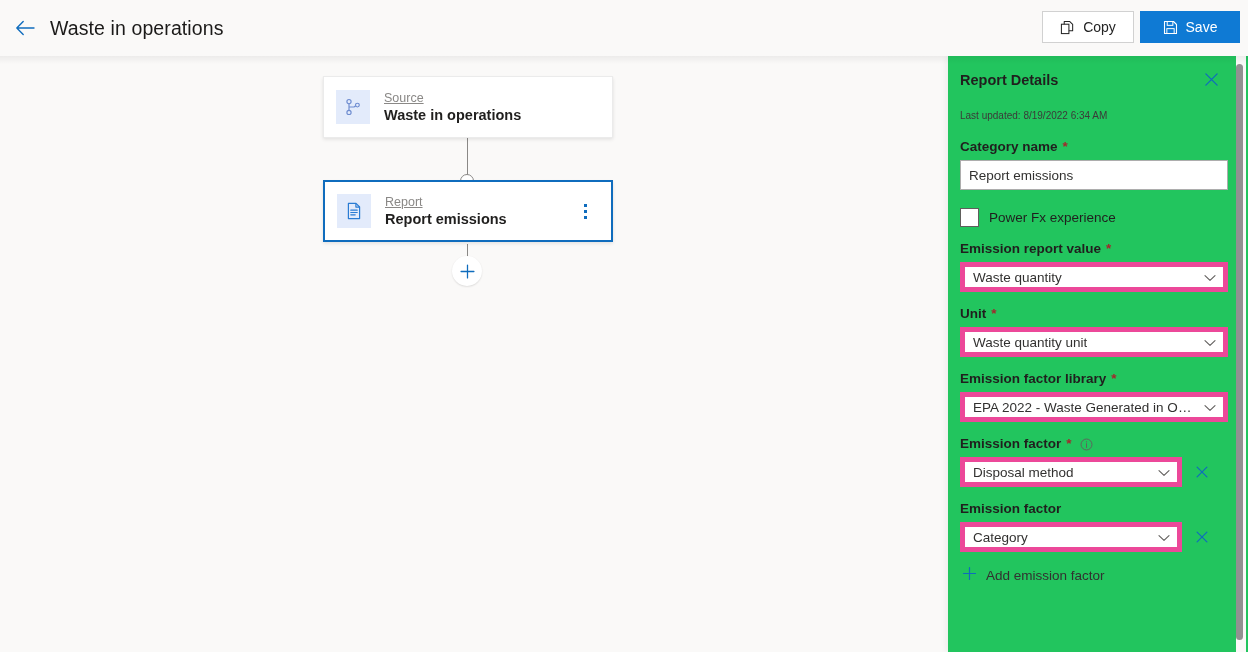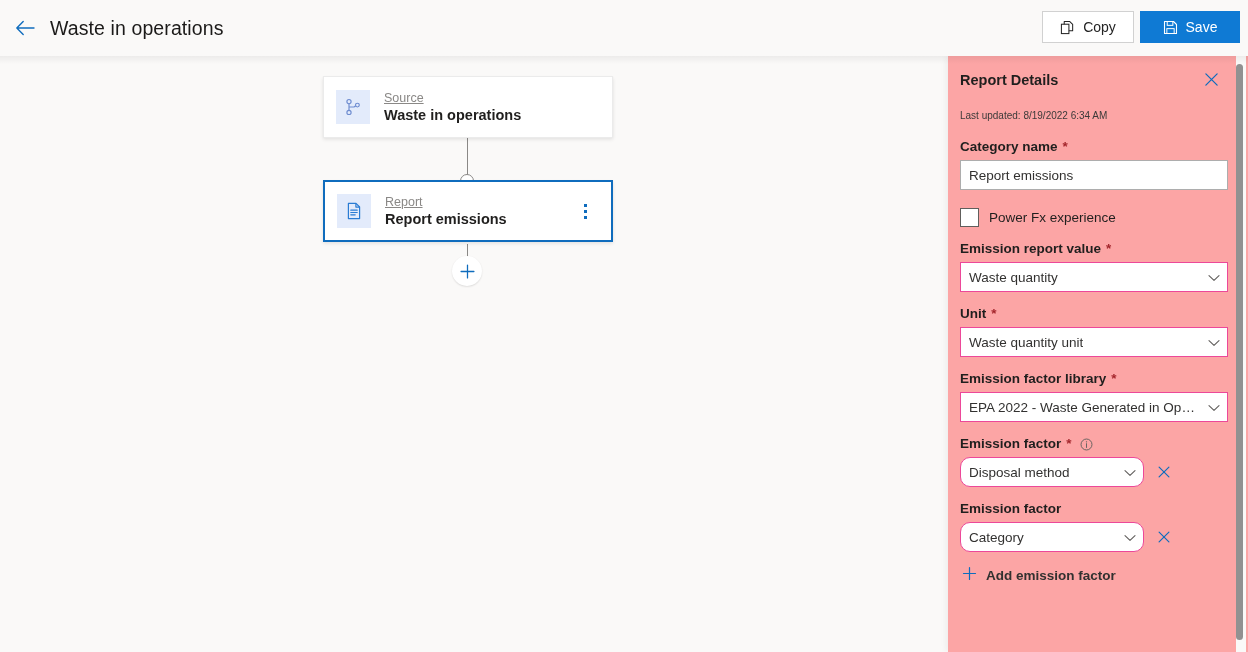--- a/index.html
+++ b/index.html
@@ -184,21 +184,21 @@
     color: #0f6cbd;
     cursor: pointer;
     box-shadow: 0 0.8px 1.8px rgba(0,0,0,0.12);
   }
 
   
   #details-panel {
     position: absolute;
     left: 948px; top: 56px;
     width: 300px; height: 596px;
-    background: #fca5a5;
+    background: #22c55e;
     box-shadow: -2px 0 6px rgba(0,0,0,0.055);
     overflow: hidden;
     z-index: 20;
   }
   .panel-inner {
     position: absolute;
     left: 0; top: 0;
     width: 292px;
     padding: 14px 20px 20px 12px;
   }
@@ -259,42 +259,42 @@
     padding: 0 8px;
     font-size: 13.5px;
     color: #323130;
     cursor: text;
   }
 
   .combo {
     width: 268px;
     height: 30px;
     background: #ffffff;
-    border: 1px solid #ec4899;
+    border: 5px solid #ec4899;
     display: flex;
     align-items: center;
     justify-content: space-between;
     padding: 0 7px 0 8px;
     font-size: 13.5px;
     color: #323130;
     cursor: pointer;
   }
   .combo span.val {
     overflow: hidden;
     white-space: nowrap;
     text-overflow: ellipsis;
   }
   .chev { color: #605e5c; flex: 0 0 auto; margin-left: 6px; }
 
   .combo-row {
     display: flex;
     align-items: center;
     gap: 8px;
   }
-  .combo-row .combo { width: 184px; border-radius: 10px; }
+  .combo-row .combo { width: 222px; }
   .remove-x {
     width: 24px; height: 24px;
     display: flex; align-items: center; justify-content: center;
     color: #0f6cbd;
     cursor: pointer;
   }
 
   .checkrow {
     display: flex;
     align-items: center;
@@ -315,21 +315,20 @@
   }
 
   .add-link {
     display: inline-flex;
     align-items: center;
     gap: 9px;
     margin-top: 14px;
     color: #0f6cbd;
     cursor: pointer;
     padding-left: 2px;
-    font-weight: bold;
   }
   .add-link .lbl {
     font-size: 13.5px;
     color: #323130;
   }
 
   
   .panel-scroll-track {
     position: absolute;
     right: 2px; top: 0;

